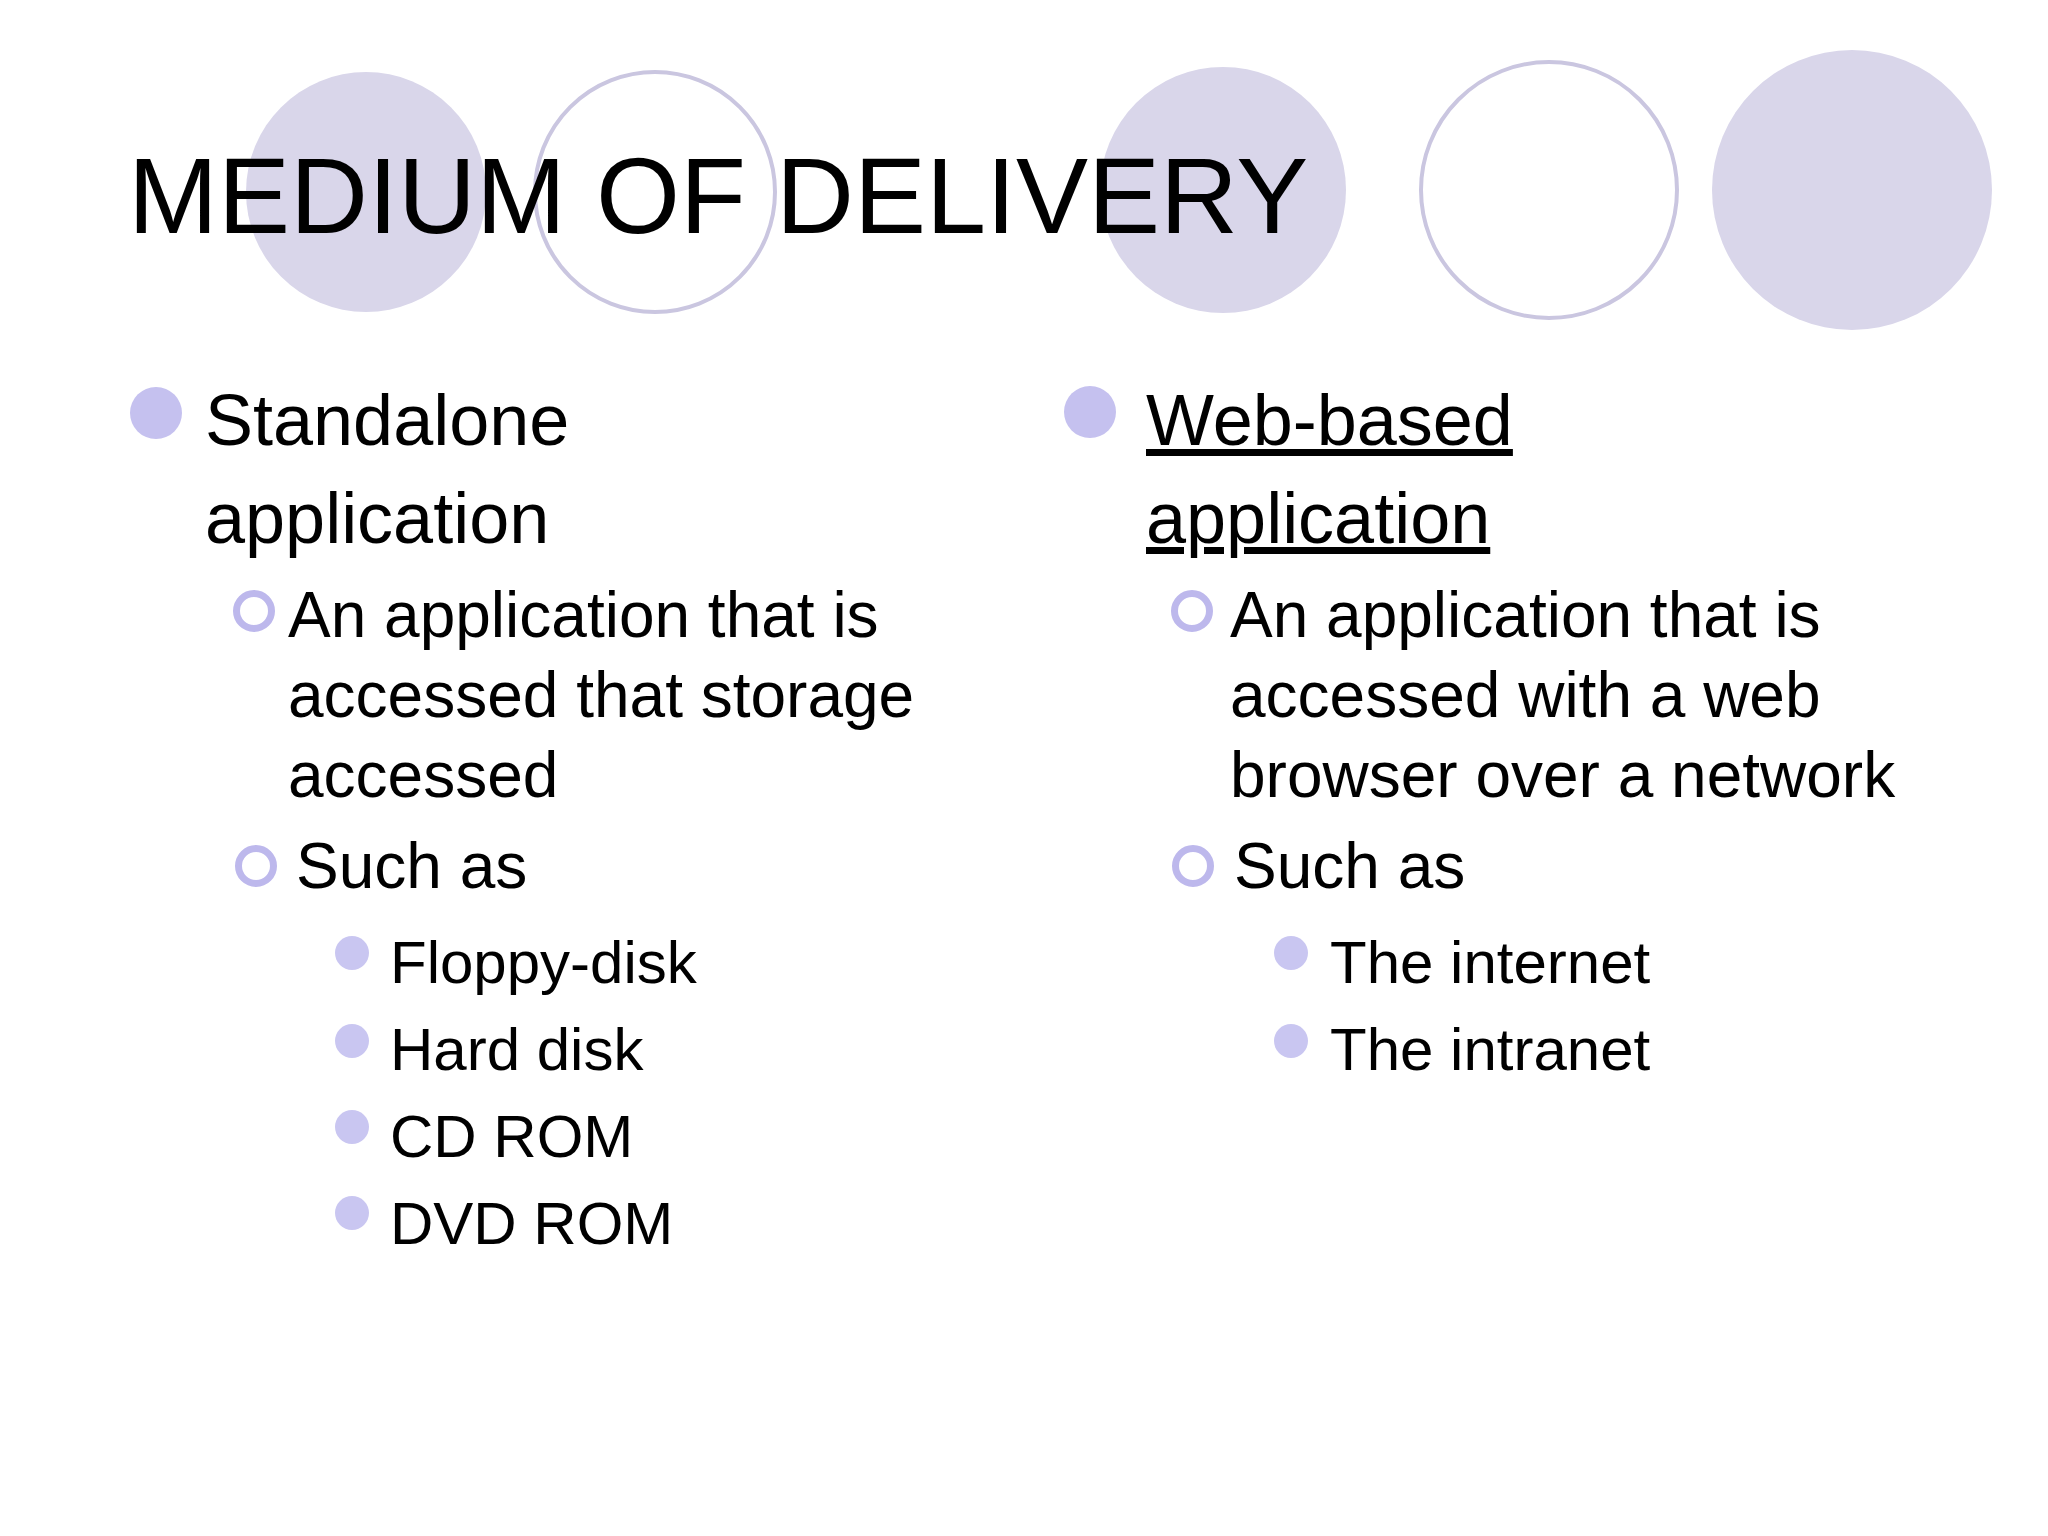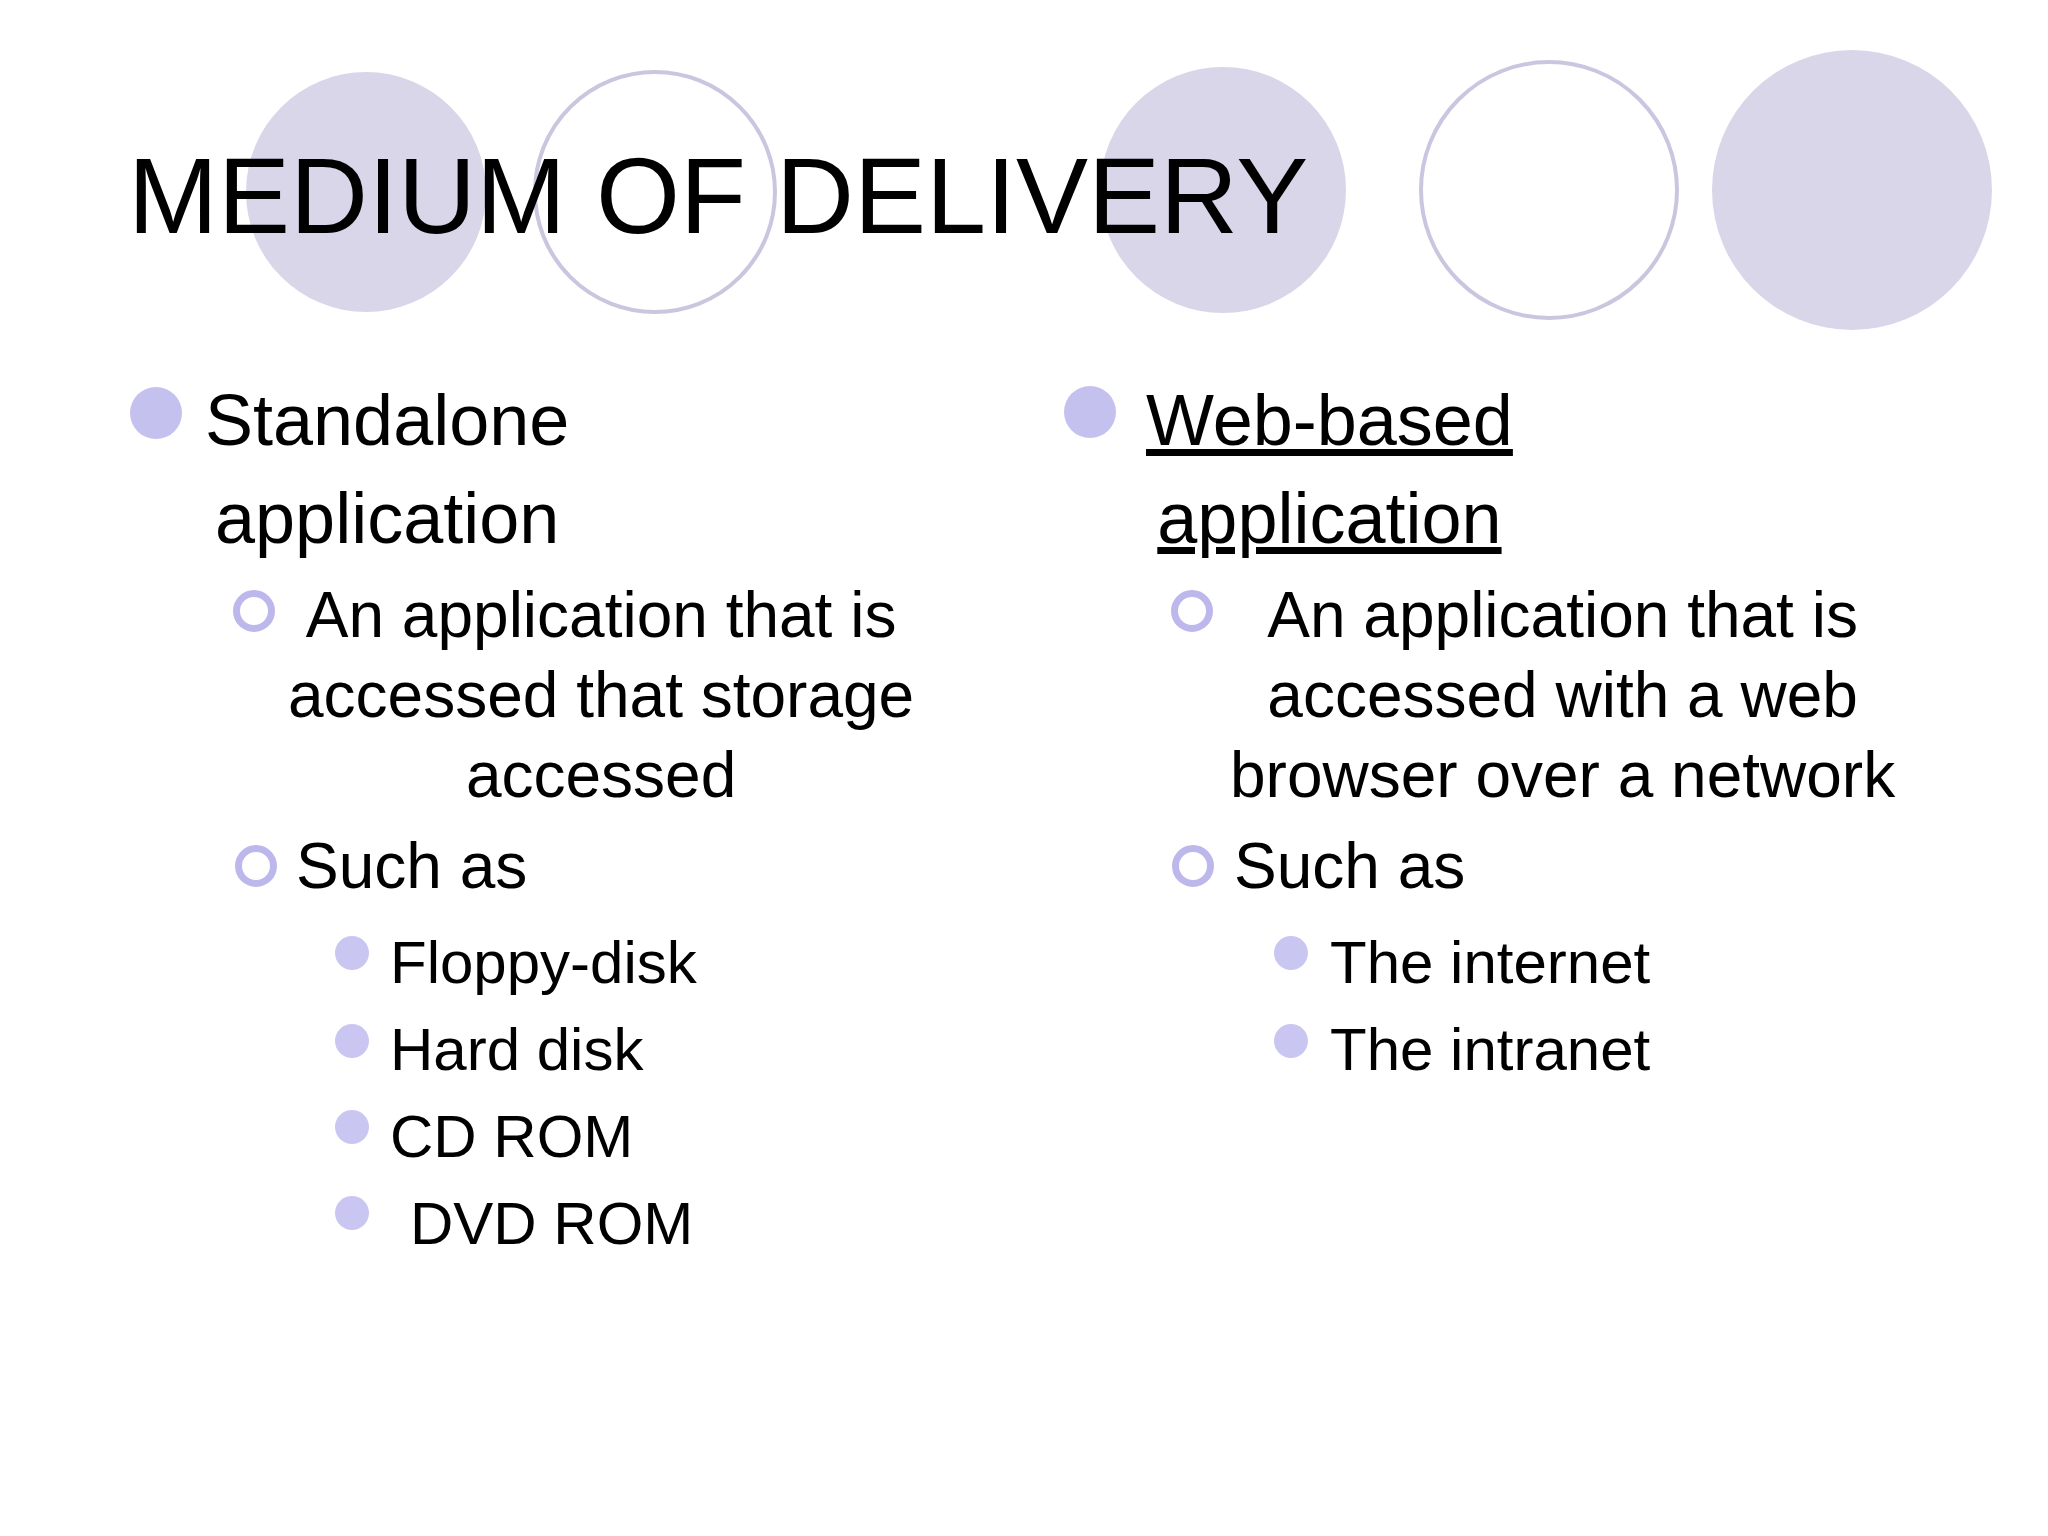--- a/index.html
+++ b/index.html
@@ -4,21 +4,20 @@
 <style>
   html, body { margin: 0; padding: 0; background: #fff; }
   .slide {
     position: relative;
     width: 2040px;
     height: 1536px;
     background: var(--background, #ffffff);
     overflow: hidden;
     font-family: "Liberation Sans", sans-serif;
     color: var(--text-color, #000000);
-    text-align: center;
   }
   
   .deco {
     position: absolute;
     border-radius: 50%;
   }
   .deco.filled { background: var(--decorative-circle-fill, #d9d6ea); }
   .deco.outlined {
     border: 4px solid var(--decorative-circle-stroke, #cac6e0);
     background: transparent;
@@ -93,21 +92,21 @@
     <div class="txt l3text" style="left:390px; top:1006px;">
       <span class="line">Hard disk</span>
     </div>
 
     <span class="dot l3" style="left:335px; top:1110px;"></span>
     <div class="txt l3text" style="left:390px; top:1093px;">
       <span class="line">CD ROM</span>
     </div>
 
     <span class="dot l3" style="left:335px; top:1196px;"></span>
-    <div class="txt l3text" style="left:390px; top:1180px;margin-left:20px;">
+    <div class="txt l3text" style="left:390px; top:1180px;">
       <span class="line">DVD ROM</span>
     </div>
 
   </div>
 
   <div>
 
     <span class="dot l1" style="left:1064px; top:386px;"></span>
     <div class="txt h1text" style="left:1146px; top:371px;text-decoration:underline;">
       <span class="line">Web-based</span>

